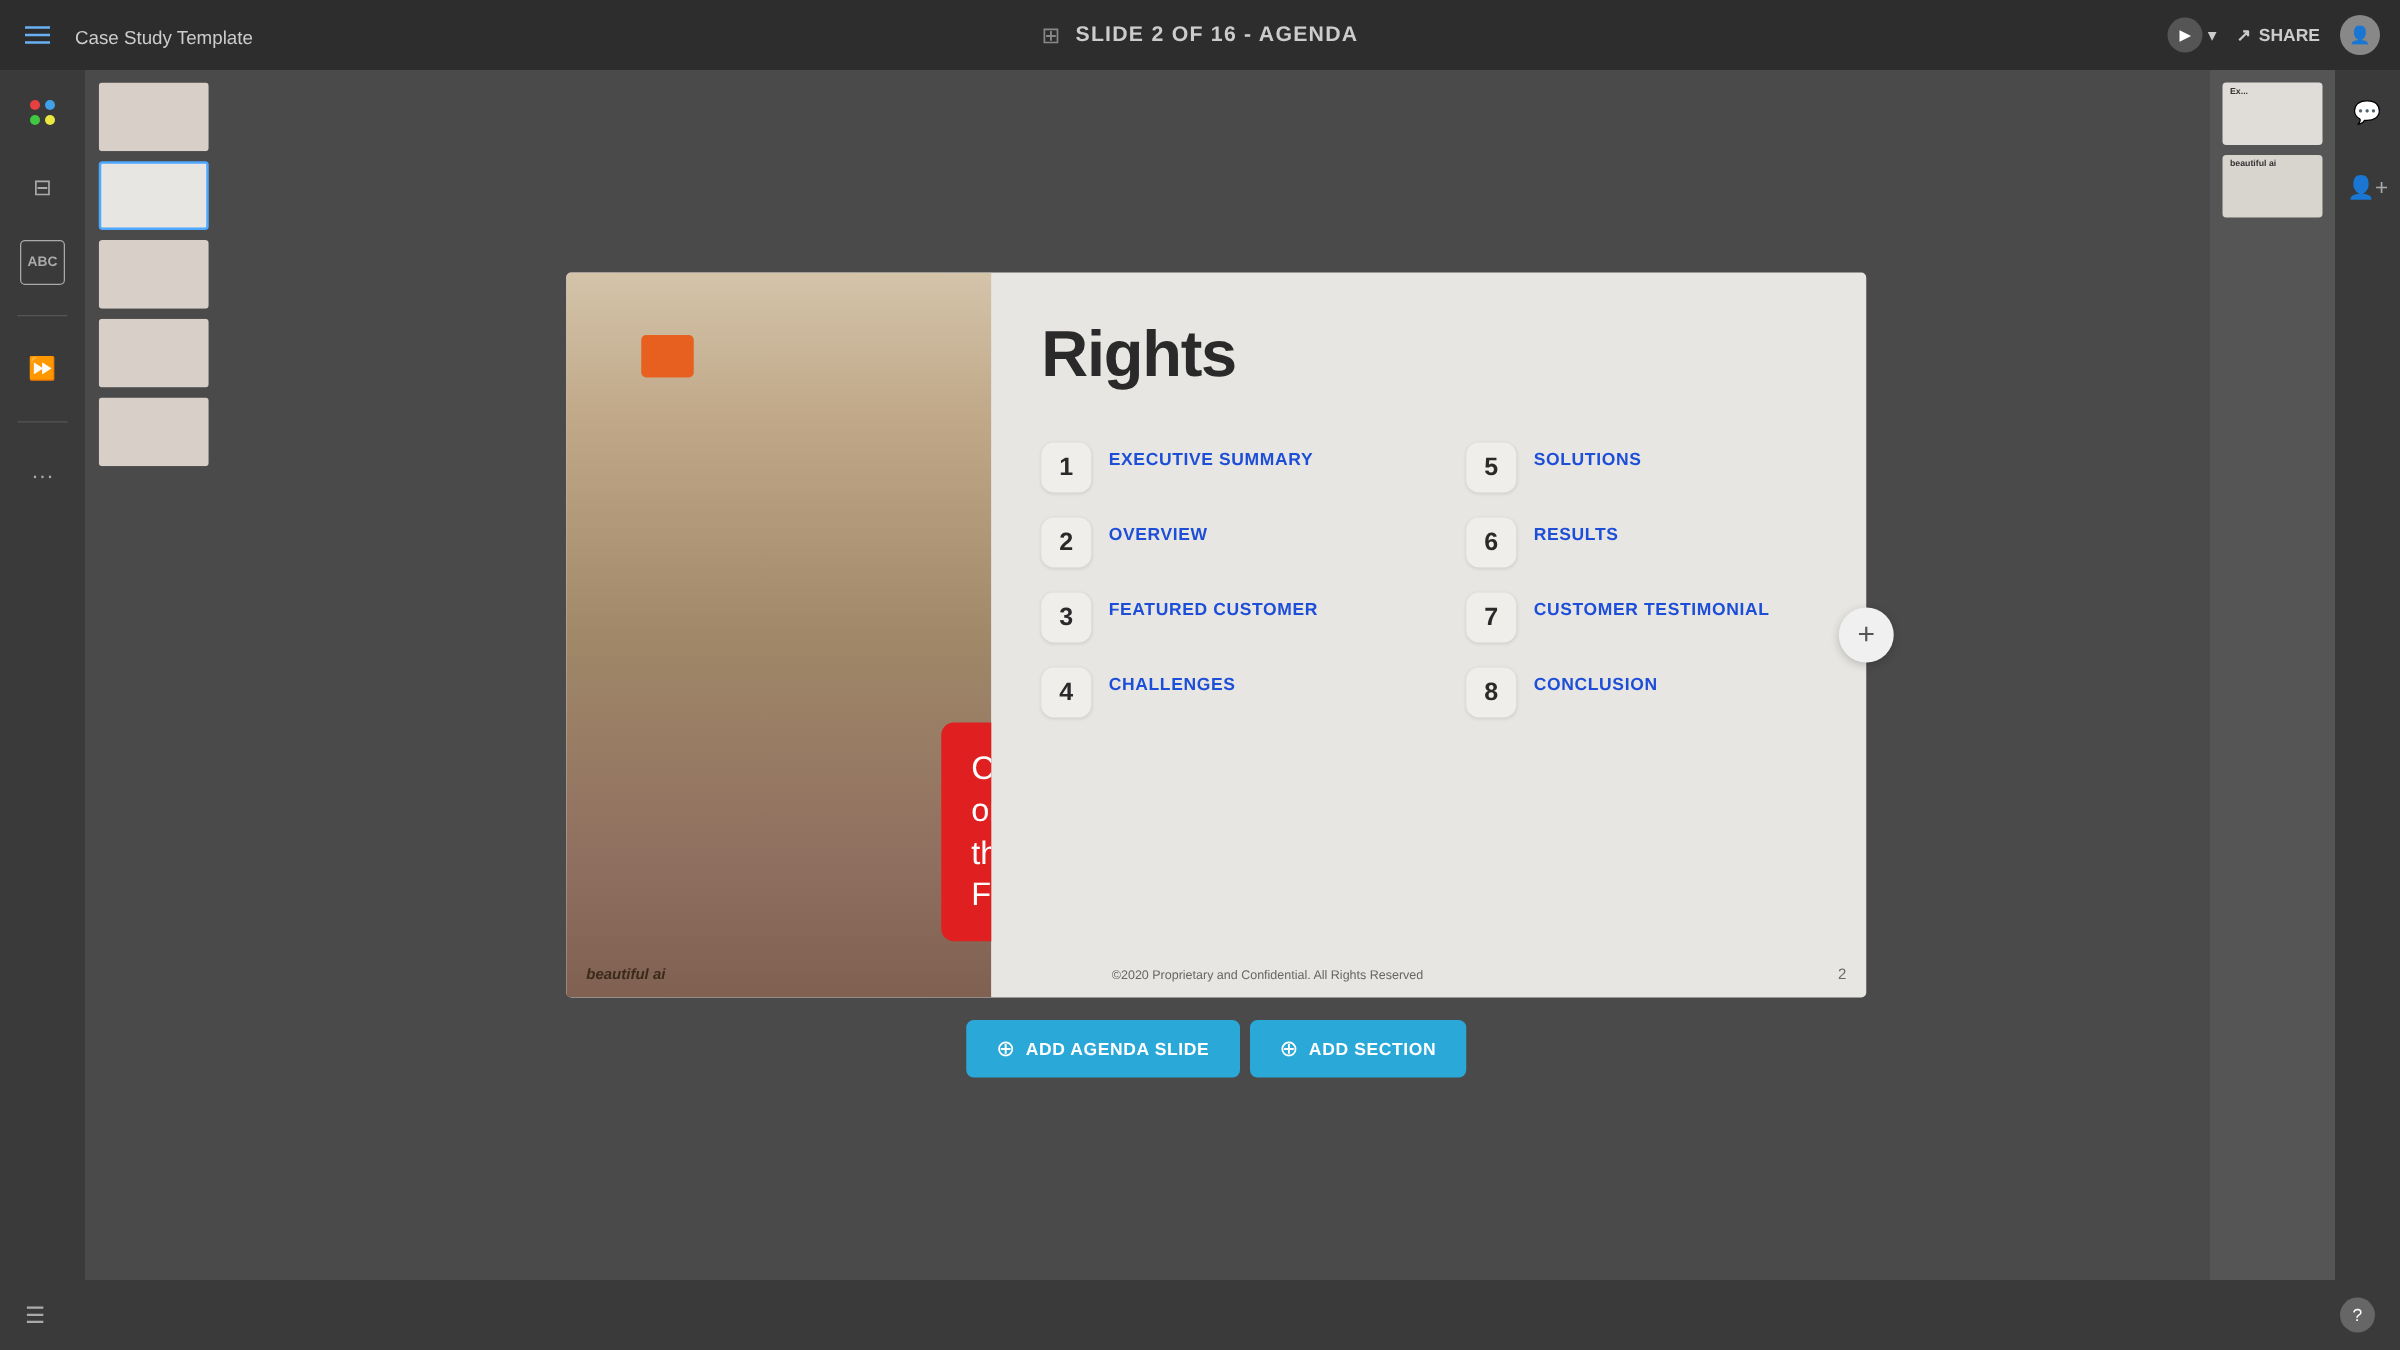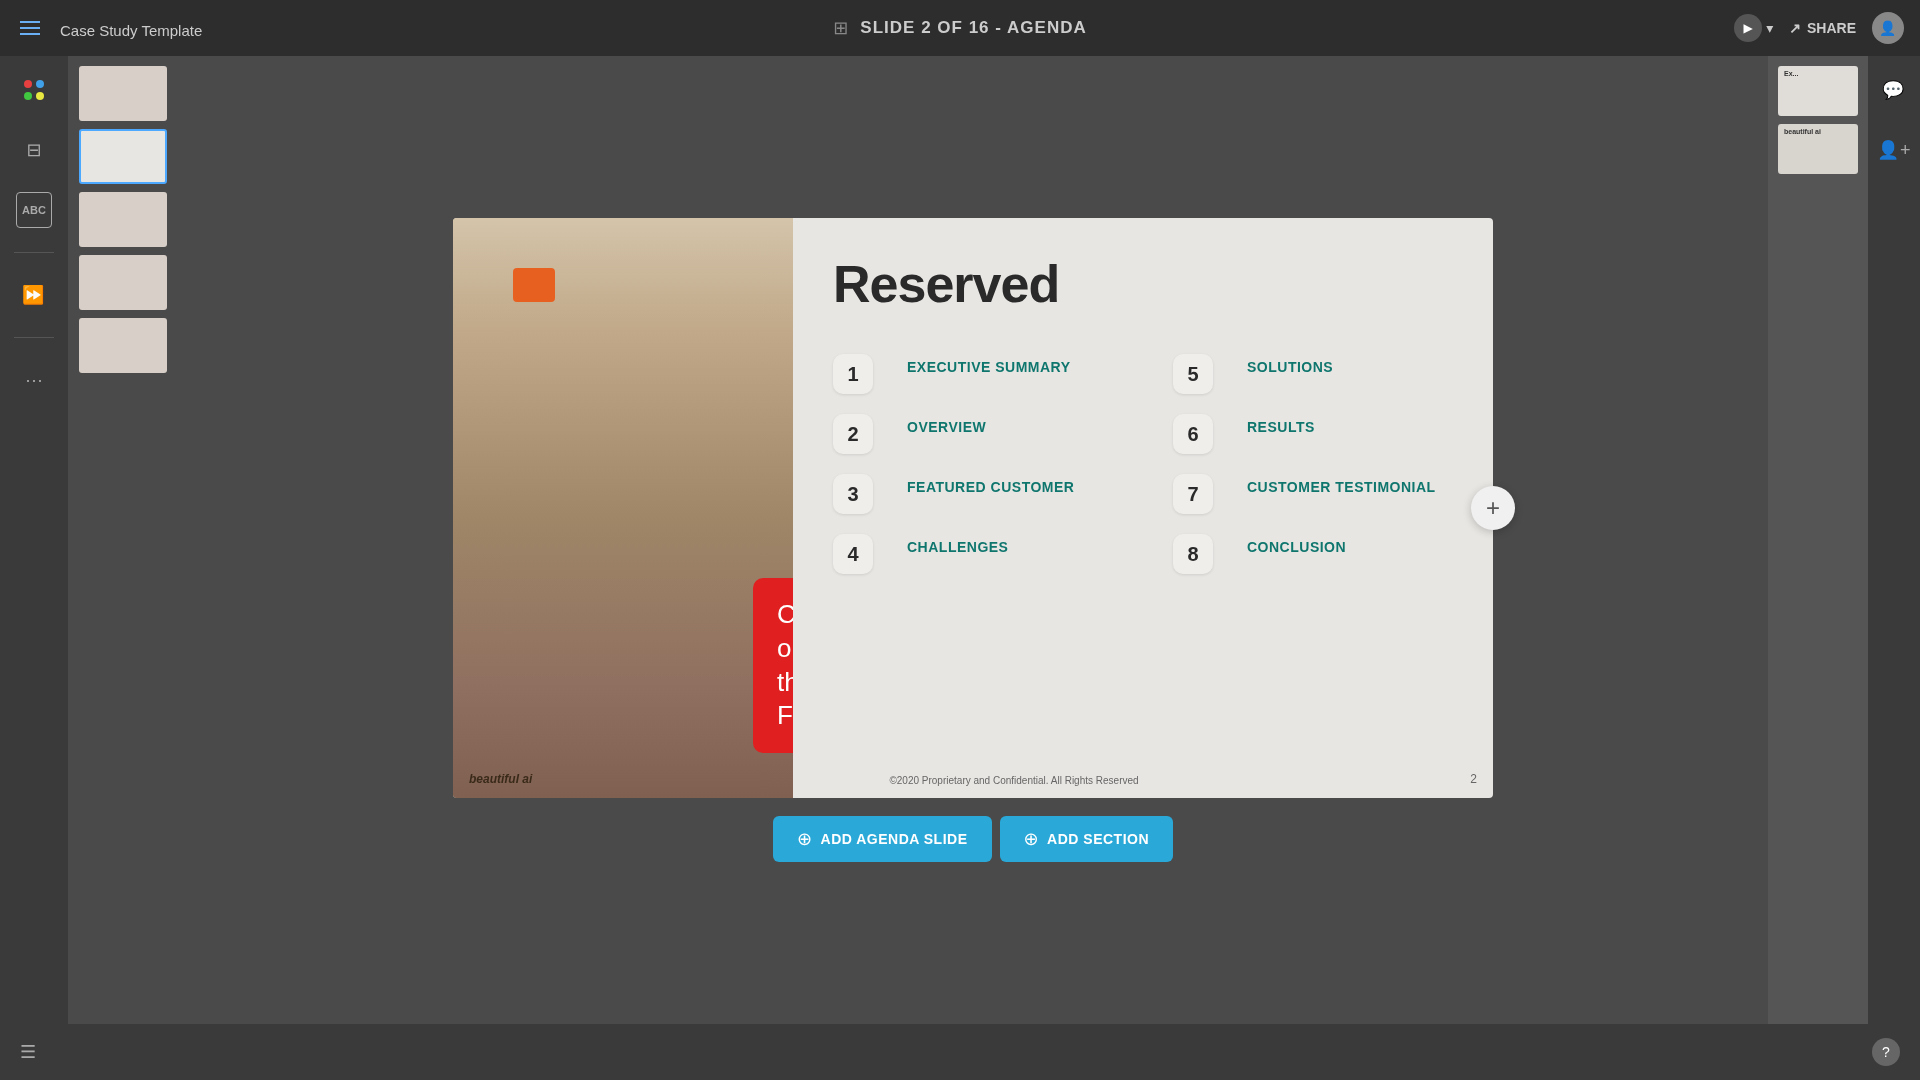--- a/index.html
+++ b/index.html
@@ -301,26 +301,25 @@
       justify-content: center;
       font-size: 20px;
       font-weight: 700;
       color: #2a2a2a;
       flex-shrink: 0;
       box-shadow: 0 1px 3px rgba(0,0,0,0.1);
     }
     .agenda-text {
       font-size: 14px;
       font-weight: 700;
-      color: #0f766e;
+      color: #1d4ed8;
       text-transform: uppercase;
       letter-spacing: 0.5px;
       line-height: 1.3;
       padding-top: 4px;
-      margin-left: 20px;
     }
 
     
     .callout {
       position: absolute;
       left: 300px;
       top: 360px;
       background: #e02020;
       color: white;
       font-size: 26px;
@@ -546,21 +545,21 @@
             <div class="image-overlay-box"></div>
           </div>
           <span class="slide-watermark">beautiful ai</span>
 
           <div class="callout">
             <span>Click on<br>the Footer</span>
           </div>
         </div>
 
         <div class="slide-content-section">
-          <div class="slide-title">Reserved</div>
+          <div class="slide-title">Rights</div>
           <div class="agenda-grid">
 
             <div class="agenda-item">
               <div class="agenda-number">1</div>
               <div class="agenda-text">EXECUTIVE SUMMARY</div>
             </div>
             <div class="agenda-item">
               <div class="agenda-number">5</div>
               <div class="agenda-text">SOLUTIONS</div>
             </div>

